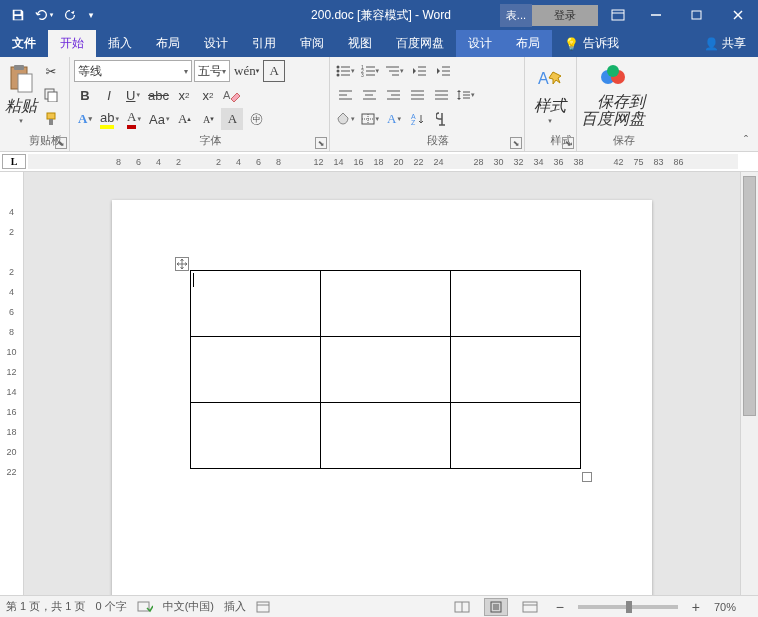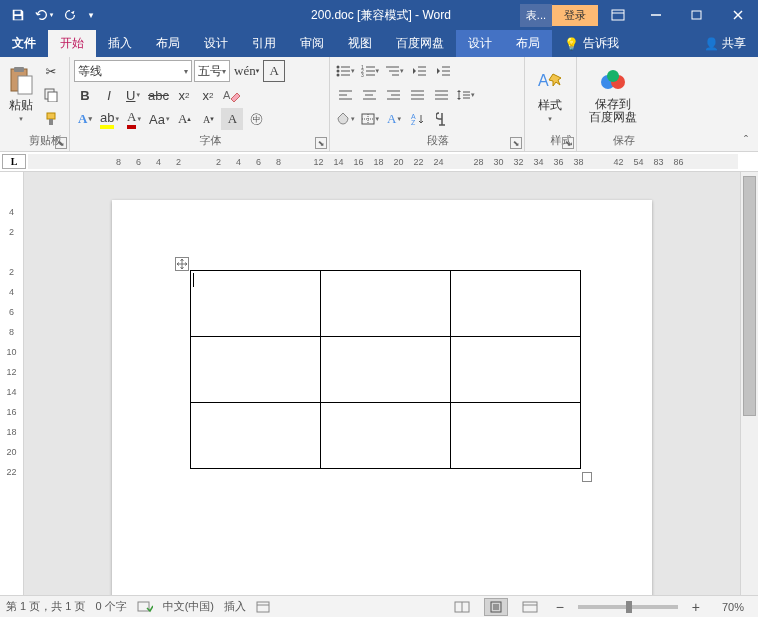--- a/index.html
+++ b/index.html
@@ -7,43 +7,43 @@
 
 
 .titlebar { height: 30px; background: #2b579a; display: flex; align-items: center; color: #fff; position: relative; }
 .titlebar .qat { display: flex; align-items: center; padding-left: 6px; gap: 2px; }
 .titlebar .qat .qbtn { width: 24px; height: 24px; display: flex; align-items: center; justify-content: center; color: #fff; }
 .titlebar .title-center { position: absolute; left: 4px; right: 0; text-align: center; pointer-events: none; font-size: 12px; }
 .titlebar .right-group { margin-left: auto; display: flex; align-items: center; gap: 1px; }
 .titlebar .ctabs { display: flex; align-items: center; margin-right: 2px; }
 .titlebar .ctab { padding: 4px 6px; font-size: 11px; }
 .titlebar .ctab.lbl { background: #4f6ea6; }
-.titlebar .ctab.login { background: #fdba74; color: #333; padding: 3px 12px; }
+.titlebar .ctab.login { background: #a3a3a3; color: #333; padding: 3px 22px; }
 .titlebar .winbtn { width: 40px; height: 30px; display: flex; align-items: center; justify-content: center; }
 .titlebar .winbtn.restore-group { width: 34px; }
 
 
 .tabs { height: 27px; background: #2b579a; display: flex; align-items: stretch; color: #fff; font-size: 12px; }
 .tab { padding: 0 12px; display: flex; align-items: center; cursor: pointer; }
 .tab.file { font-weight: 700; }
-.tab.active { background: #f3f3f3; color: #be185d; }
+.tab.active { background: #f3f3f3; color: #6d28d9; }
 .tabs .spacer { flex: 1; }
 .tab.ctx { background: #4472c4; }
 .tab .bulb { margin-right: 4px; }
 
 
 .ribbon { height: 95px; background: #f3f3f3; border-bottom: 1px solid #d4d4d4; display: flex; position: relative; }
 .group { border-right: 1px solid #d4d4d4; display: flex; flex-direction: column; position: relative; }
 .group .body { flex: 1; display: flex; align-items: flex-start; padding: 3px 4px; }
 .group .label-row { height: 18px; display: flex; align-items: flex-start; justify-content: center; font-size: 11px; color: #666; position: relative; padding-left: 22px; }
 .group .launcher { position: absolute; right: 2px; bottom: 2px; width: 12px; height: 12px; border: 1px solid #999; display: flex; align-items: center; justify-content: center; font-size: 8px; color: #666; }
 
 .bigbtn { width: 42px; display: flex; flex-direction: column; align-items: center; justify-content: center; gap: 2px; height: 68px; }
 .bigbtn .ico { width: 32px; height: 32px; display: flex; align-items: center; justify-content: center; }
-.bigbtn .lbl { font-size: 12px; color: #333; text-align: center; line-height: 1.1; }
+.bigbtn .lbl { font-size: 16px; color: #333; text-align: right; line-height: 1.1; font-style: italic; }
 
 .rowbtns { display: flex; flex-direction: column; gap: 2px; }
 .rowbtns > div { display: flex; align-items: center; gap: 2px; height: 22px; }
 .sbtn { min-width: 22px; height: 22px; display: flex; align-items: center; justify-content: center; color: #444; font-size: 13px; padding: 0 2px; }
 .sbtn .dd { font-size: 7px; margin-left: 1px; color: #666; }
 .combo { height: 22px; border: 1px solid #ababab; background: #fff; display: flex; align-items: center; padding: 0 3px; font-size: 12px; color: #333; }
 .combo .dd { margin-left: auto; font-size: 8px; color: #666; }
 
 .collapse-ribbon { position: absolute; right: 4px; bottom: 2px; width: 16px; height: 16px; display: flex; align-items: center; justify-content: center; color: #666; }
 
@@ -465,21 +465,21 @@
         <div class="tick">24</div>
         <div class="tick"></div>
         <div class="tick">28</div>
         <div class="tick">30</div>
         <div class="tick">32</div>
         <div class="tick">34</div>
         <div class="tick">36</div>
         <div class="tick">38</div>
         <div class="tick"></div>
         <div class="tick">42</div>
-        <div class="tick">54</div>
+        <div class="tick">75</div>
         <div class="tick">83</div>
         <div class="tick">86</div>
       </div>
   </div>
 </div>
 
 <div class="docarea">
   <div class="vruler">
       <div class="vticks" id="vticks">
         <div class="vtick">4</div>
@@ -569,14 +569,14 @@
       <svg width="16" height="12">
         <rect x="1" y="1" width="14" height="10" fill="none" stroke="#888"></rect>
         <line x1="1" y1="4" x2="15" y2="4" stroke="#888"></line>
       </svg>
     </div>
   <span style="font-size:14px;padding:0 4px">−</span>
   <div class="zoom-slider">
       <div class="knob"></div>
     </div>
   <span style="font-size:14px;padding:0 4px">+</span>
-  <span style="width:38px;text-align:center">70%</span>
+  <span style="width:38px;text-align:left">70%</span>
 </div>
 
 </body></html>

